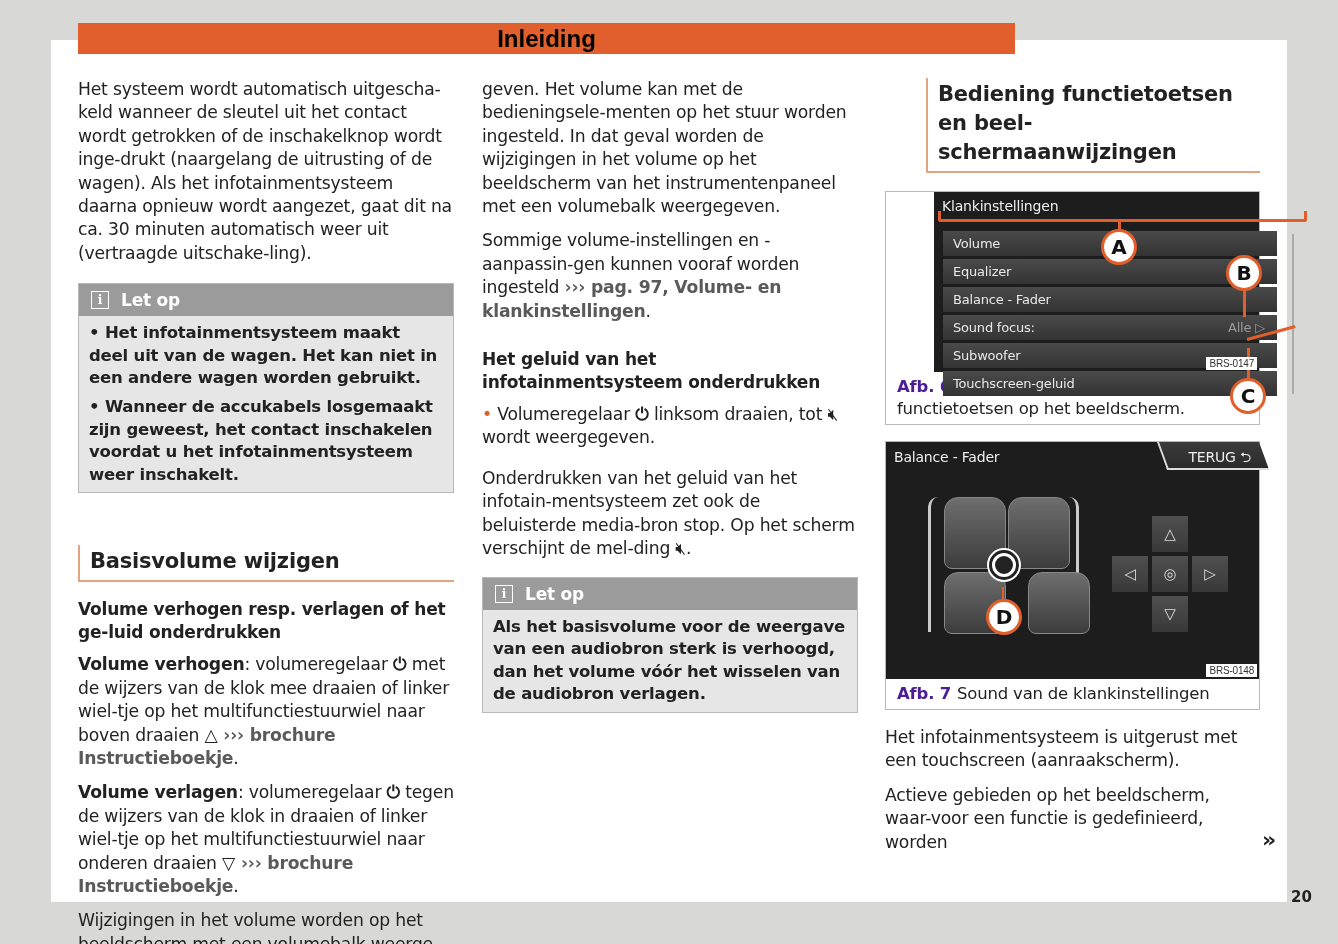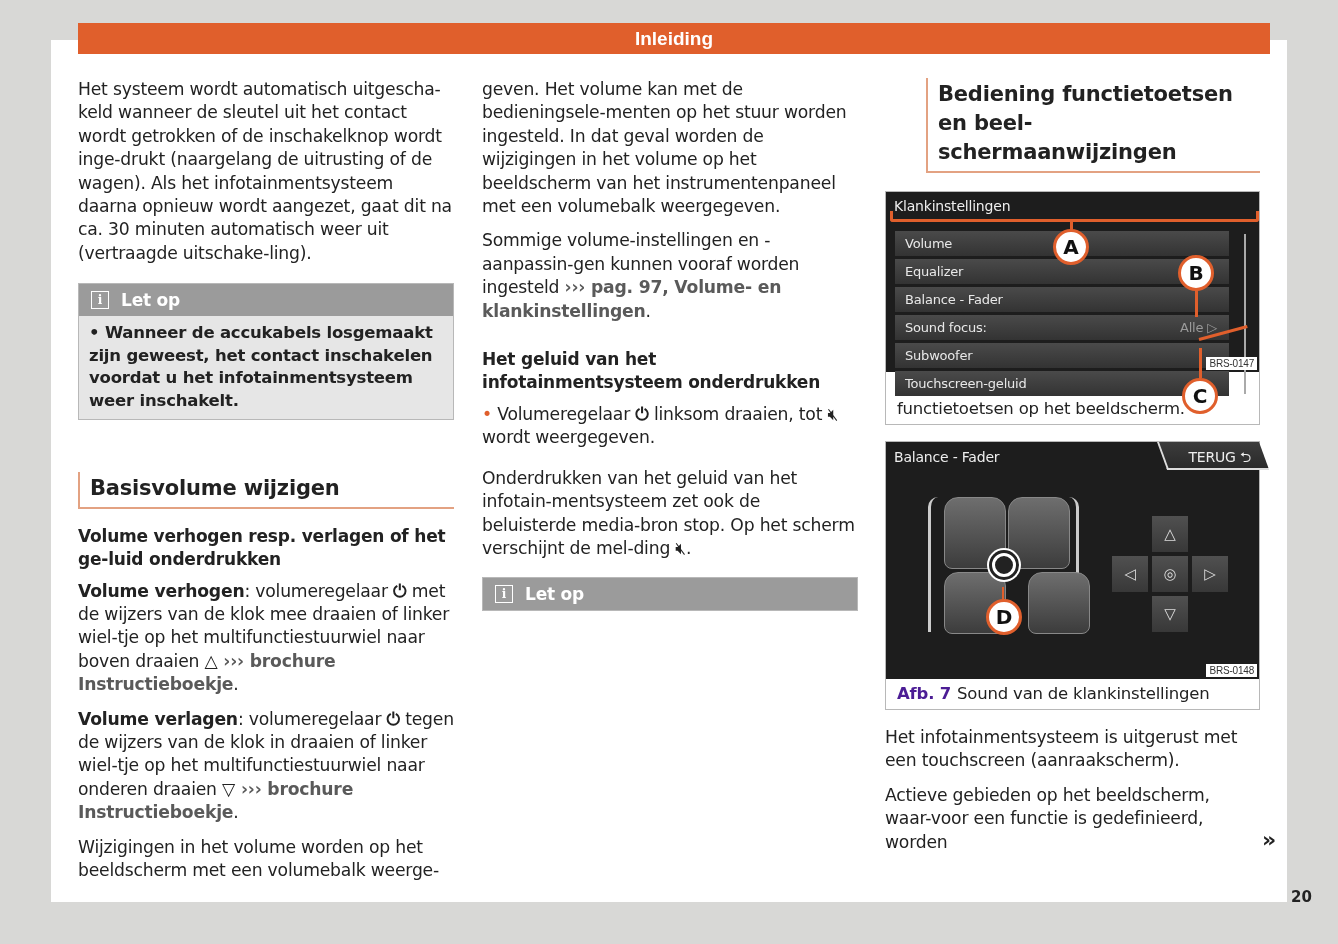--- a/index.html
+++ b/index.html
@@ -2,22 +2,22 @@
 <html><head>
 <meta charset="utf-8">
 <style>
   html, body { margin:0; padding:0; }
   body {
     width:1338px; height:944px; background:#d8d8d6; position:relative; overflow:hidden;
     font-family:"DejaVu Sans", "Liberation Sans", sans-serif; color:#222;
   }
   .page { position:absolute; left:51px; top:40px; width:1236px; height:862px; background:#fff; }
   .header-bar {
-    position:absolute; left:78px; top:23px; width:1192px; height:31px; background:#e05f2c;
-    color:#ffffff; font-weight:bold; font-size:19px; text-align:center; line-height:31px;
+    position:absolute; left:78px; top:23px; width:937px; height:31px; background:#e05f2c;
+    color:#000000; font-weight:bold; font-size:24px; text-align:center; line-height:31px;
     font-family:"Liberation Sans", sans-serif;
   }
   .col { position:absolute; top:78px; width:376px; font-size:17.2px; line-height:23.4px; letter-spacing:-0.2px; }
   .col1 { left:78px; }
   .col2 { left:482px; }
   .col3 { left:885px; }
   p { margin:0 0 11px 0; }
   .b { font-weight:bold; }
   .link { font-weight:bold; color:#5a5a5a; }
   .note { border:1px solid #b8b8b8; background:#e6e6e6; margin:0; }
@@ -48,20 +48,21 @@
 <div class="header-bar">Inleiding</div>
 
 <div class="col col1">
   <p>Het systeem wordt automatisch uitgescha-keld wanneer de sleutel uit het contact wordt getrokken of de inschakelknop wordt inge-drukt (naargelang de uitrusting of de wagen). Als het infotainmentsysteem daarna opnieuw wordt aangezet, gaat dit na ca. 30 minuten automatisch weer uit (vertraagde uitschake-ling).</p>
   <div class="note" style="margin-top:18px;">
     <div class="note-head">
       <span class="note-icon">i</span>
       <span>Let op</span>
     </div>
     <div class="note-body">
+      <div class="item">• Het infotainmentsysteem maakt deel uit van de wagen. Het kan niet in een andere wagen worden gebruikt.</div>
       <div class="item" style="margin-bottom:0">• Wanneer de accukabels losgemaakt zijn geweest, het contact inschakelen voordat u het infotainmentsysteem weer inschakelt.</div>
     </div>
   </div>
   <div style="height:52px"></div>
   <div class="section-title">Basisvolume wijzigen</div>
   <div class="subhead">Volume verhogen resp. verlagen of het ge-luid onderdrukken</div>
   <p>
     <span class="b">Volume verhogen</span><span>: volumeregelaar </span><span class="b">⏻</span><span> met de wijzers van de klok mee draaien of linker wiel-tje op het multifunctiestuurwiel naar boven draaien </span><span class="b">△</span><span class="link"> ››› </span><span class="link">brochure Instructieboekje</span><span>.</span>
   </p>
   <p>
@@ -82,28 +83,29 @@
   </p>
   <div style="height:6px"></div>
   <p>
     <span>Onderdrukken van het geluid van het infotain-mentsysteem zet ook de beluisterde media-bron stop. Op het scherm verschijnt de mel-ding </span><span>🔇︎</span><span>.</span>
   </p>
   <div class="note" style="margin-top:16px;">
     <div class="note-head">
       <span class="note-icon">i</span>
       <span>Let op</span>
     </div>
+    <div class="note-body">Als het basisvolume voor de weergave van een audiobron sterk is verhoogd, dan het volume vóór het wisselen van de audiobron verlagen.</div>
   </div>
 </div>
 
 <div class="col col3" style="width:375px;">
   <div class="section-title" style="margin-bottom:18px;margin-left:41px;">Bediening functietoetsen en beel-schermaanwijzingen</div>
 
   <div class="fig">
-    <div class="screen" style="height:180px;">
+    <div class="screen" style="height:180px;margin-left:48px;">
       <div style="position:absolute;left:8px;top:3px;color:#eee;font-size:14px;">Klankinstellingen</div>
       <div style="position:absolute;left:4px;top:19px;width:363px;height:8px;border:3px solid #e05f2c;border-top:none;border-radius:0 0 3px 3px;"></div>
       <div class="menu-row" style="top:39px"><span>Volume</span></div>
       <div class="menu-row" style="top:67px"><span>Equalizer</span></div>
       <div class="menu-row" style="top:95px"><span>Balance - Fader</span></div>
       <div class="menu-row" style="top:123px"><span>Sound focus:</span><span class="val">Alle ▷</span></div>
       <div class="menu-row" style="top:151px"><span>Subwoofer</span></div>
       <div class="menu-row" style="top:179px"><span>Touchscreen-geluid</span></div>
       <div style="position:absolute;left:358px;top:42px;width:2px;height:160px;background:#aaa;"></div>
       <div style="position:absolute;left:184px;top:27px;width:3px;height:14px;background:#e05f2c;"></div>

